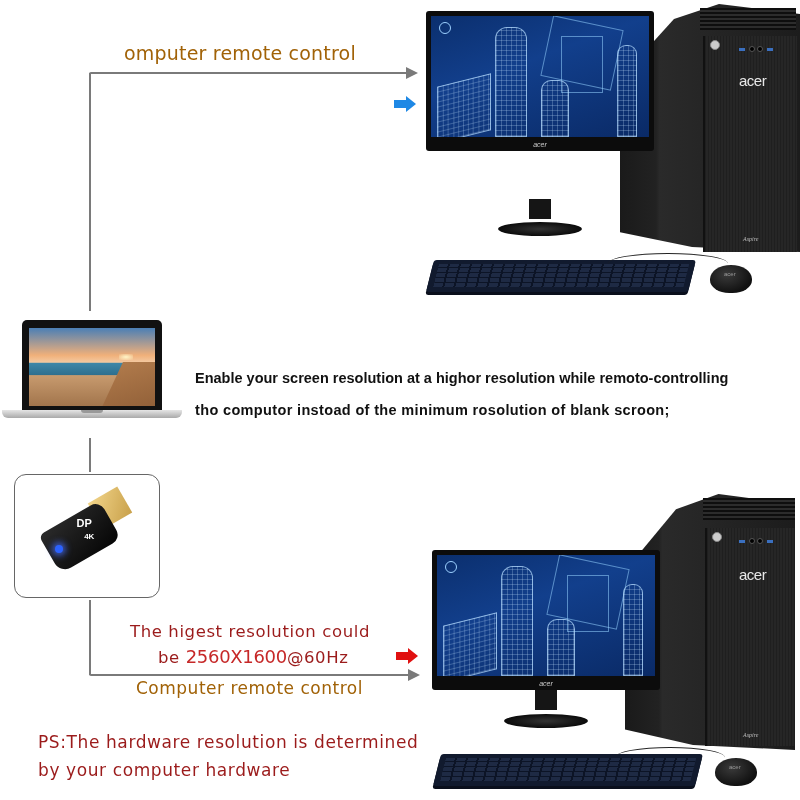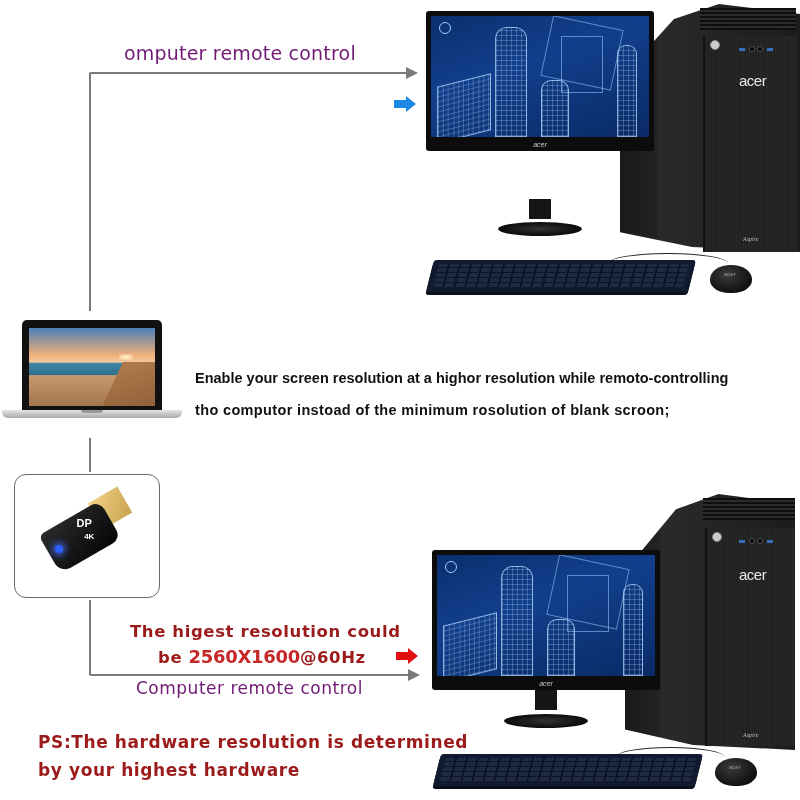--- a/index.html
+++ b/index.html
@@ -1,20 +1,20 @@
 <!DOCTYPE html>
 <html><head>
 <meta charset="utf-8">
 <style>
   html,body{margin:0;padding:0;background:#ffffff;}
   body{width:800px;height:800px;position:relative;overflow:hidden;font-family:"DejaVu Sans","Liberation Sans",sans-serif;}
   .abs{position:absolute;}
-  .label-black{color:#701a75;font-size:19px;letter-spacing:0.2px;white-space:nowrap;}
+  .label-black{color:#a16207;font-size:19px;letter-spacing:0.2px;white-space:nowrap;}
   .desc{color:#111;font-size:14.5px;font-weight:bold;font-family:"Liberation Sans",sans-serif;white-space:nowrap;}
-  .red{color:#9b1b1b;font-weight:bold;white-space:nowrap;}
+  .red{color:#9b1b1b;font-weight:normal;white-space:nowrap;}
   .line{background:#7a7a7a;}
   
   .arrow-gray{width:0;height:0;border-top:6px solid transparent;border-bottom:6px solid transparent;border-left:12px solid #7a7a7a;}
   
   .monitor{width:228px;height:140px;background:#0c0c0c;border-radius:3px;}
   .screen{position:absolute;left:5px;top:5px;right:5px;bottom:14px;background:linear-gradient(160deg,#0b2f6e 0%,#123f8c 40%,#0a2a66 100%);overflow:hidden;}
   .bldg{position:absolute;bottom:0;border:1px solid rgba(180,220,255,0.7);background:repeating-linear-gradient(0deg,rgba(200,230,255,0.25) 0 1px,transparent 1px 5px),repeating-linear-gradient(90deg,rgba(200,230,255,0.25) 0 1px,transparent 1px 5px);}
   .bp{position:absolute;border:1px solid rgba(150,210,255,0.55);}
   .brand{position:absolute;bottom:3px;left:50%;transform:translateX(-50%);color:#ccc;font-size:7px;font-style:italic;font-family:"Liberation Sans",sans-serif;}
   .neck{width:22px;height:20px;background:#151515;}
@@ -127,21 +127,21 @@
 <div class="abs red" style="left:130px;top:622px;font-size:16.5px;letter-spacing:0.6px;">The higest resolution could</div>
 <div class="abs red" style="left:158px;top:646px;font-size:16.5px;letter-spacing:0.6px;">
   <span>be </span><span style="color:#c62828;font-size:18px;letter-spacing:-0.3px;">2560X1600</span><span>@60Hz</span>
 </div>
 <svg class="abs" width="22" height="16" style="left:396px;top:648px;">
   <polygon points="0,4 12,4 12,0 22,8 12,16 12,12 0,12" fill="#e01010"></polygon>
 </svg>
 <div class="abs label-black" style="left:136px;top:678px;font-size:17px;letter-spacing:0.5px;">Computer remote control</div>
 
 <div class="abs red" style="left:38px;top:732px;font-size:17px;letter-spacing:0.6px;">PS:The hardware resolution is determined</div>
-<div class="abs red" style="left:38px;top:760px;font-size:17px;letter-spacing:0.6px;">by your highest hardware</div>
+<div class="abs red" style="left:38px;top:760px;font-size:17px;letter-spacing:0.6px;">by your computer hardware</div>
 
 <div class="abs" style="left:425px;top:490px;width:375px;height:310px;">
   <div class="abs tower" style="left:200px;top:4px;width:170px;height:256px;clip-path:polygon(30% 6%,55% 0,100% 4%,100% 100%,40% 98%,0 92%,0 30%);"></div>
   <div class="abs tower-front" style="left:280px;top:38px;width:88px;height:218px;">
     <div class="abs power-btn" style="left:5px;top:4px;"></div>
     <div class="abs port" style="left:32px;top:12px;"></div>
     <div class="abs jack" style="left:42px;top:10px;"></div>
     <div class="abs jack" style="left:50px;top:10px;"></div>
     <div class="abs port" style="left:60px;top:12px;"></div>
     <div class="abs tower-logo" style="left:32px;top:38px;">acer</div>

